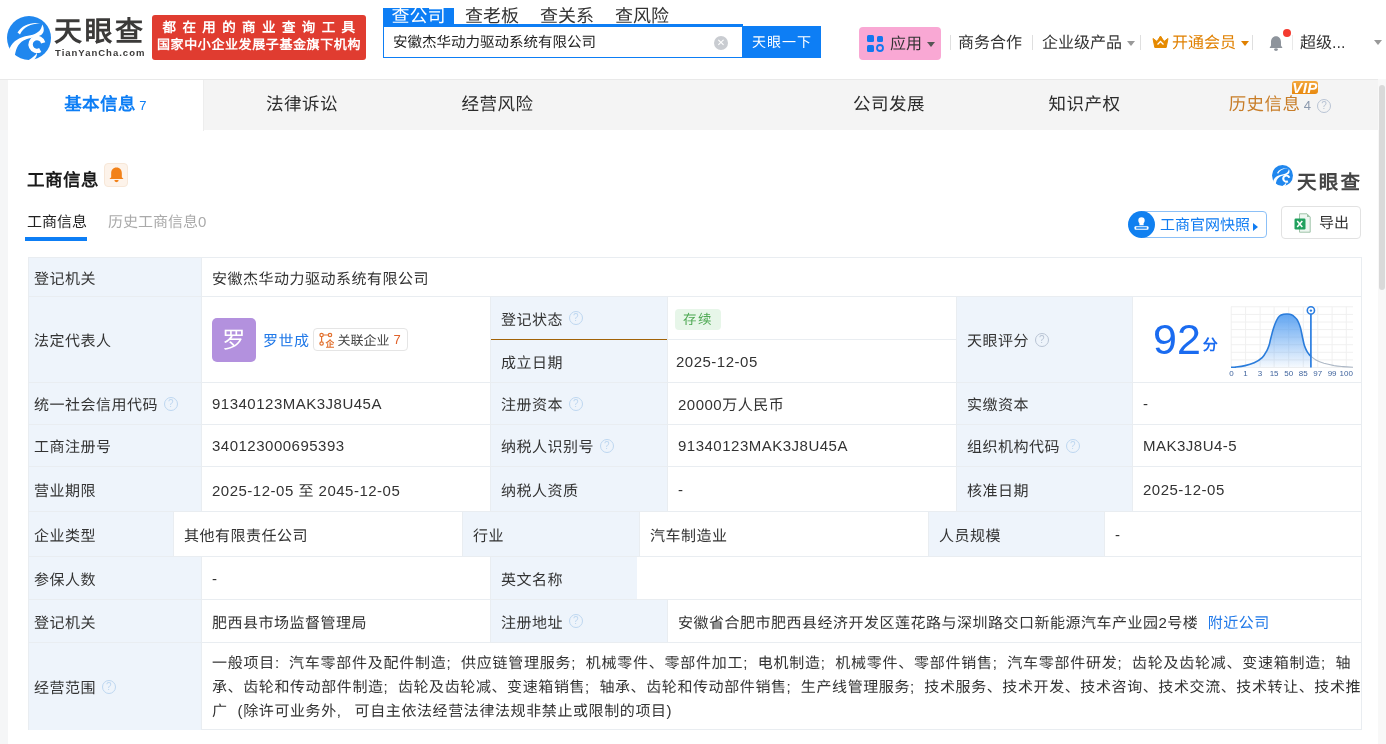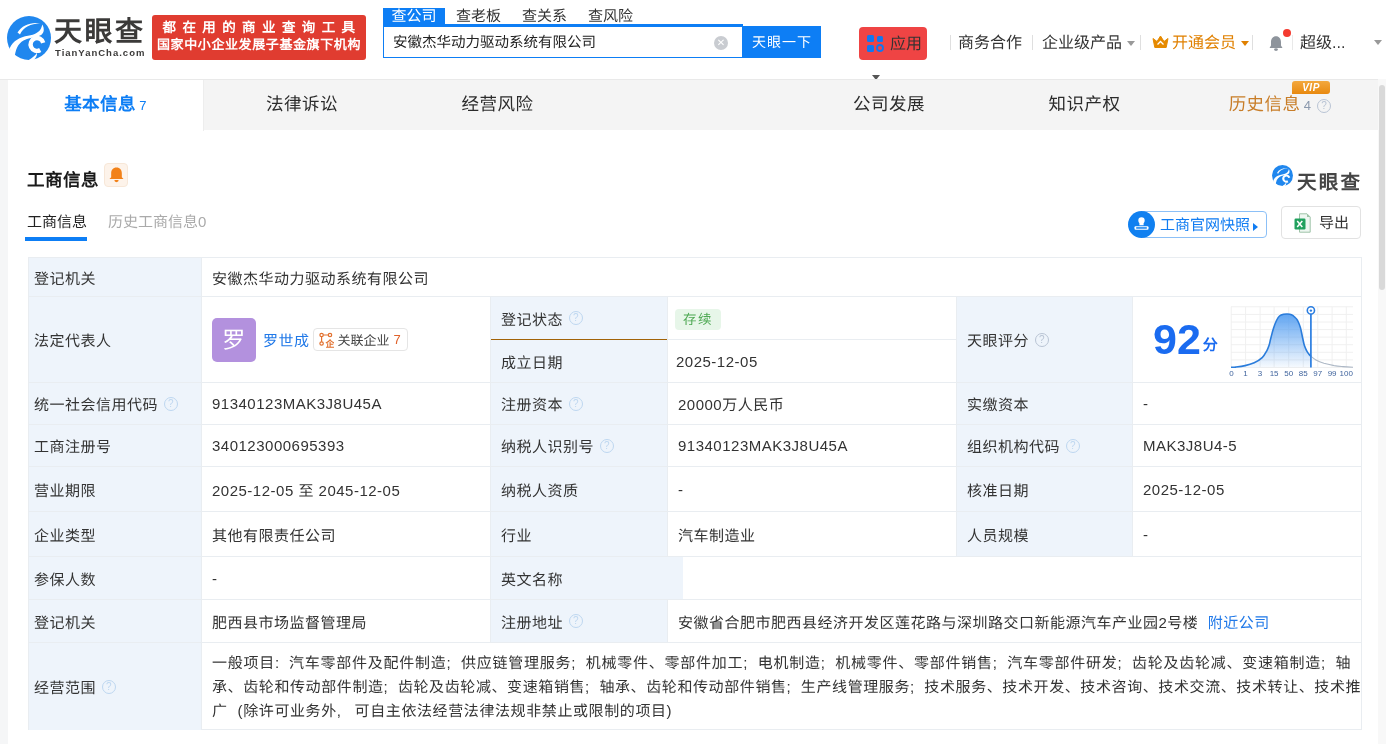--- a/index.html
+++ b/index.html
@@ -8,42 +8,42 @@
 
 #hdr{position:absolute;left:0;top:0;width:1386px;height:79px;background:#fff}
 #logo{position:absolute;left:7px;top:16px}
 #logotxt{position:absolute;left:54px;top:20px;font-weight:bold;color:#3b3a39;font-size:28px;letter-spacing:2.5px;line-height:24px}
 #logosub{position:absolute;left:55px;top:47px;font-weight:bold;color:#3b3a39;font-size:9.5px;letter-spacing:1px}
 #redbox{position:absolute;left:152px;top:15px;width:214px;height:45px;background:#e03c30;color:#fff;text-align:center;border-radius:3px}
 #redbox .l1{font-size:13.5px;font-weight:bold;letter-spacing:6.4px;margin-top:6px;margin-left:6px;line-height:14px}
 #redbox .l2{font-size:13px;font-weight:bold;letter-spacing:0.6px;margin-top:3px;line-height:14px}
 
 #stabs{position:absolute;left:383px;top:8px;height:16px}
-#stabs .st{display:inline-block;font-size:15px;color:#333;margin-right:21px;line-height:16px;vertical-align:top}
+#stabs .st{display:inline-block;font-size:18px;color:#333;margin-right:21px;line-height:16px;vertical-align:top}
 #stabs .st.on{background:#0d7ef5;color:#fff;padding:0 8.5px;margin-right:11px}
 #sline{position:absolute;left:383px;top:24px;width:360px;height:2px;background:#0d7ef5}
 #sinput{position:absolute;left:383px;top:26px;width:360px;height:32px;border:1px solid #0d7ef5;background:#fff;font-size:14.5px;color:#222;line-height:30px;padding-left:9px}
 #sclear{position:absolute;left:714px;top:36px;width:14px;height:14px;border-radius:50%;background:#c9ccd1;color:#fff;font-size:10px;line-height:14px;text-align:center}
 #sbtn{position:absolute;left:743px;top:26px;width:78px;height:32px;background:#0d7ef5;color:#fff;font-size:14px;letter-spacing:1px;text-align:center;line-height:32px}
 
 .caret{display:inline-block;width:0;height:0;border-left:4.5px solid transparent;border-right:4.5px solid transparent;border-top:5px solid #555;vertical-align:middle;margin-left:5px}
-#appchip{position:absolute;left:859px;top:27px;width:68px;height:33px;background:#ef4444;border-radius:4px;line-height:33px;padding-left:8px;font-size:16px;color:#333}
+#appchip{position:absolute;left:859px;top:27px;width:82px;height:33px;background:#f9a8d4;border-radius:4px;line-height:33px;padding-left:8px;font-size:16px;color:#333}
 .hmenu{position:absolute;top:34px;font-size:16px;color:#333;line-height:18px}
 .hdiv{position:absolute;top:35px;width:1px;height:15px;background:#dfdfdf}
 #vip{color:#e08000}
 #bellwrap{position:absolute;left:1267px;top:33px}
 #rdot{position:absolute;left:16px;top:-4px;width:8px;height:8px;border-radius:50%;background:#f43b30}
 
 #ntabs{position:absolute;left:0;top:79px;width:1386px;height:51px;background:#f4f4f4;border-top:1px solid #e9e9e9}
 #ntabs .slot{position:absolute;top:0;height:51px;text-align:center;line-height:49px;font-size:17.5px;color:#2b2b2b;letter-spacing:0.5px}
 #ntabs .act{background:#fff;color:#0d7ef5;font-weight:bold;border-right:1px solid #ededed}
 #ntabs .cnt{font-size:13px;font-weight:normal;color:#0d7ef5;margin-left:3px}
 #ntabs .cntg{font-size:13px;color:#8b99ad;margin-left:3px}
 #ntabs .his{color:#c87d28}
-#viptag{position:absolute;left:1292px;top:81px;width:38px;height:13px;border-radius:3px 3px 3px 0;background:linear-gradient(180deg,#f3a83e,#e8890f);color:#fff;font-size:10px;font-weight:bold;font-style:italic;text-align:center;line-height:13px;letter-spacing:0.5px}
+#viptag{position:absolute;left:1292px;top:81px;width:26px;height:13px;border-radius:3px 3px 3px 0;background:linear-gradient(180deg,#f3a83e,#e8890f);color:#fff;font-size:15px;font-weight:bold;font-style:italic;text-align:center;line-height:13px;letter-spacing:0.5px}
 .qmark{display:inline-block;width:14px;height:14px;border-radius:50%;border:1px solid #bed7f0;color:#bed7f0;font-size:10px;line-height:12px;text-align:center;vertical-align:1px;margin-left:6px;font-weight:normal}
 .qmark.gray{border-color:#b9c4d4;color:#b9c4d4}
 
 #secttl{position:absolute;left:27px;top:166px;font-size:17.5px;font-weight:bold;color:#1a1a1a;letter-spacing:0.5px}
 #bellchip{position:absolute;left:104px;top:163px;width:24px;height:24px;background:#fdf3ea;border:1px solid #f7e7d8;border-radius:4px}
 #wmlogo{position:absolute;left:1272px;top:165px}
 #wmtxt{position:absolute;left:1297px;top:166px;font-size:19.5px;font-weight:bold;color:#454545;letter-spacing:2.2px}
 #subtabs{position:absolute;left:27px;top:210px;font-size:15px}
 #subtabs .on{color:#222}
 #subtabs .off{color:#aaa;margin-left:21px}
@@ -67,21 +67,21 @@
 .fo{font-style:normal;margin-left:10px}
 .bsl{line-height:24px;letter-spacing:0.6px;white-space:nowrap}
 .link{color:#2179e8}
 
 .stack{display:flex;flex-direction:column}
 .stack>div{display:flex;align-items:center}
 #avatar{width:44px;height:44px;border-radius:5px;background:#b391de;color:#fff;font-size:23px;text-align:center;line-height:44px;flex:none}
 #relbadge{height:23px;border:1px solid #e5e5e5;border-radius:4px;display:flex;align-items:center;padding:0 6px 0 5px;margin-left:3px;font-size:13px;letter-spacing:0;color:#434343}
 #relbadge .n{color:#e0622b;margin-left:4px}
 .greentag{display:inline-block;height:21px;line-height:21px;padding:0 8px;border-radius:4px;color:#4fa954;background:#e7f6e9;font-size:13.5px;letter-spacing:1.5px;margin-top:3px}
-#score92{font-size:43px;font-weight:bold;color:#1a6bf0;line-height:43px}
+#score92{font-size:43px;font-weight:normal;color:#1a6bf0;line-height:43px}
 #scorefen{font-size:15px;color:#1a6bf0;font-weight:bold;margin-left:2px;vertical-align:4px}
 
 #lstrip{position:absolute;left:0;top:130px;width:8px;height:614px;background:#f5f6f7}
 #sbar{position:absolute;left:1378px;top:79px;width:8px;height:665px;background:#f8f8f8}
 #sthumb{position:absolute;left:1379px;top:85px;width:6px;height:205px;background:#d9d9d9;border-radius:3px}
 </style>
 </head>
 <body>
 <div id="hdr">
   <svg id="logo" width="44" height="44" viewBox="0 0 44 44">
@@ -249,31 +249,31 @@
   </div>
   <div class="row" style="height:45px">
     <div class="c lab" style="width:172px">营业期限</div>
     <div class="c val bl" style="width:289px">2025-12-05 至 2045-12-05</div>
     <div class="c lab2 bl" style="width:177px">纳税人资质</div>
     <div class="c val bl" style="width:289px">-</div>
     <div class="c lab2 bl" style="width:176px">核准日期</div>
     <div class="c val bl" style="width:229px">2025-12-05</div>
   </div>
   <div class="row" style="height:45px">
-    <div class="c lab" style="width:172px">企业类型</div>
+    <div class="c lab" style="width:144px">企业类型</div>
     <div class="c val bl" style="width:289px">其他有限责任公司</div>
     <div class="c lab2 bl" style="width:177px">行业</div>
     <div class="c val bl" style="width:289px">汽车制造业</div>
     <div class="c lab2 bl" style="width:176px">人员规模</div>
     <div class="c val bl" style="width:229px">-</div>
   </div>
   <div class="row" style="height:43px">
     <div class="c lab" style="width:172px">参保人数</div>
     <div class="c val bl" style="width:289px">-</div>
-    <div class="c lab2 bl" style="width:193px">英文名称</div>
+    <div class="c lab2 bl" style="width:147px">英文名称</div>
   </div>
   <div class="row" style="height:43px">
     <div class="c lab" style="width:172px">登记机关</div>
     <div class="c val bl" style="width:289px">肥西县市场监督管理局</div>
     <div class="c lab2 bl" style="width:177px">注册地址<span class="qmark">?</span></div>
     <div class="c val bl" style="width:694px">安徽省合肥市肥西县经济开发区莲花路与深圳路交口新能源汽车产业园2号楼&nbsp;&nbsp;<span class="link">附近公司</span></div>
   </div>
   <div class="row" style="height:87px">
     <div class="c lab" style="width:172px;align-items:center">经营范围<span class="qmark">?</span></div>
     <div class="bl" style="width:1160px;padding:8px 10px 0 10px;font-size:15px">

